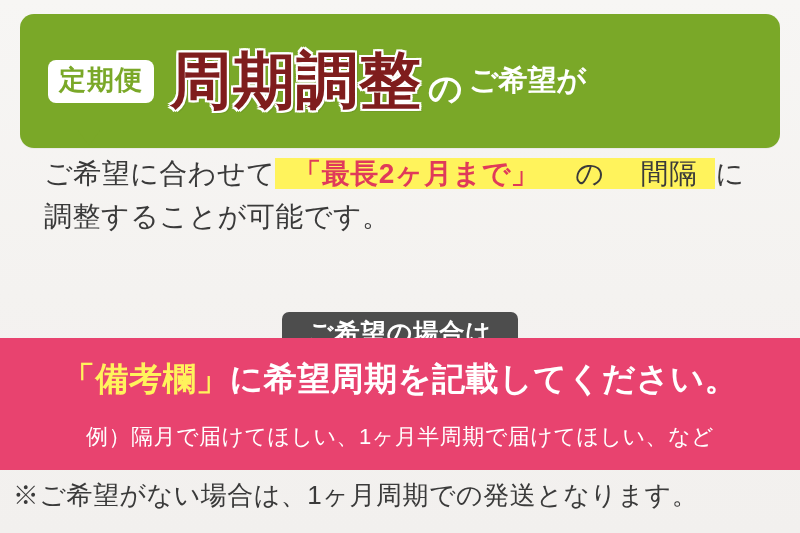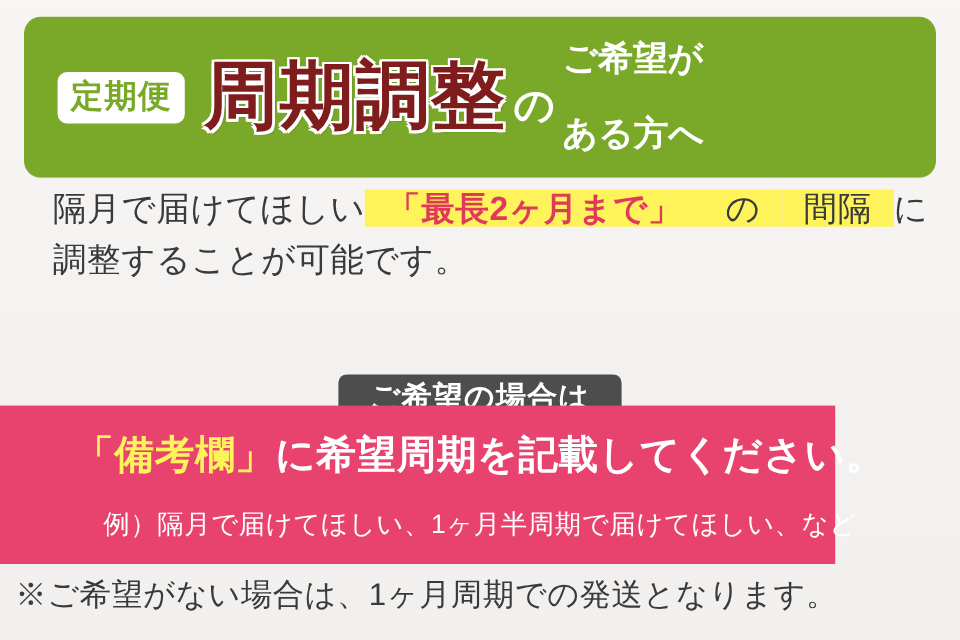--- a/index.html
+++ b/index.html
@@ -126,40 +126,39 @@
     font-weight: bold;
   }
 
   
   .ribbon-wrap {
     position: absolute;
     left: 0;
     top: 312px;
     width: 800px;
     text-align: center;
-    font-family: Liberation Mono, monospace;
   }
   .ribbon {
     display: inline-block;
     background: #4d4d4d;
     color: #ffffff;
     font-size: 25px;
     font-weight: bold;
     letter-spacing: 1px;
     border-radius: 7px;
     padding: 8px 26px 10px 26px;
     line-height: 1;
   }
 
   
   .pink-band {
     position: absolute;
     left: 0;
     top: 338px;
-    width: 696px;
+    width: 800px;
     height: 132px;
     background: #e8436f;
   }
   .pink-line1 {
     position: absolute;
     left: 0;
     top: 24px;
     width: 800px;
     text-align: center;
     color: #ffffff;
@@ -202,28 +201,27 @@
 
 <div class="page">
 
   <div class="banner">
     <div class="banner-inner">
       <span class="pill">定期便</span>
       <span class="banner-main">周期調整</span>
       <span class="banner-no">の</span>
       <span class="banner-sub">
         <span>ご希望が</span>
-        <span>ある方へ</span>
       </span>
     </div>
   </div>
   <div class="banner-tail"></div>
 
   <div class="para">
-    <div class="line"><span>隔月で届けてほしい</span><span class="hl-yellow red">「最長2ヶ月まで」</span><span class="hl-yellow">の</span><span class="hl-yellow">間隔</span><span>に</span></div>
+    <div class="line"><span>ご希望に合わせて</span><span class="hl-yellow red">「最長2ヶ月まで」</span><span class="hl-yellow">の</span><span class="hl-yellow">間隔</span><span>に</span></div>
     <div class="line">調整することが可能です。</div>
   </div>
 
   <div class="ribbon-wrap">
     <span class="ribbon">ご希望の場合は</span>
   </div>
 
   <div class="pink-band">
     <div class="pink-line1"><span class="quoted">「備考欄」</span><span>に希望周期を記載してください。</span></div>
     <div class="pink-line2">例）隔月で届けてほしい、1ヶ月半周期で届けてほしい、など</div>

